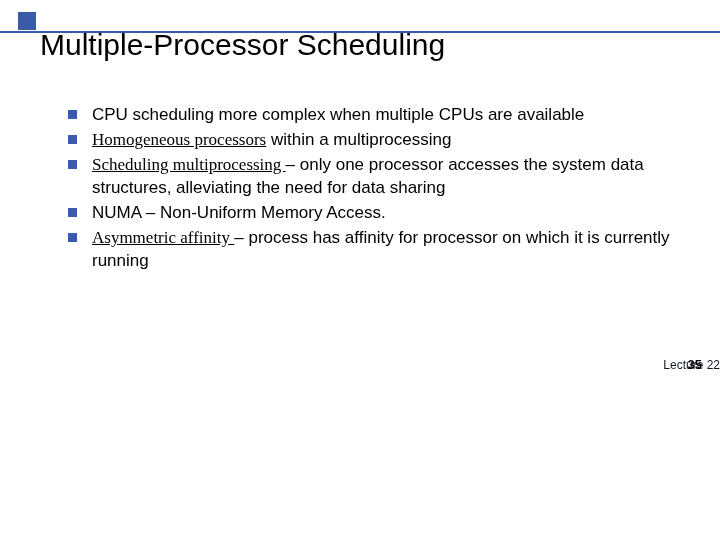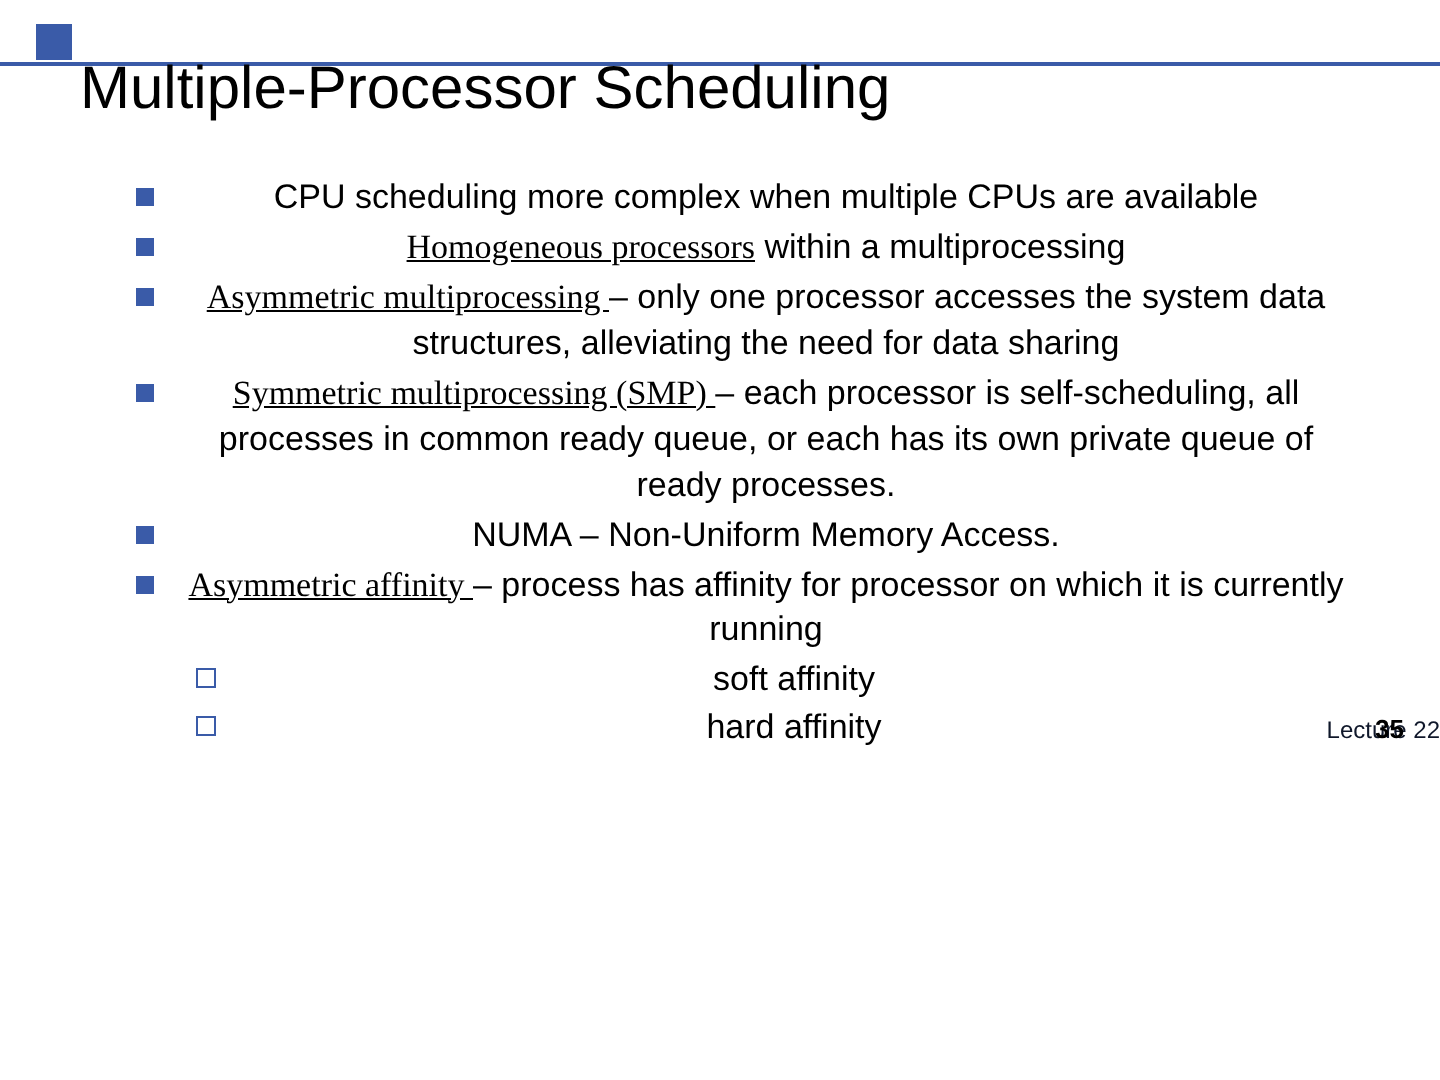--- a/index.html
+++ b/index.html
@@ -1,21 +1,21 @@
 <!DOCTYPE html>
 <html><head>
 <meta charset="utf-8">
 <style>
   * { margin: 0; padding: 0; box-sizing: border-box; }
   html, body { width: 720px; height: 540px; background: #fff; font-family: Arial, Helvetica, sans-serif; color: #000; }
   .slide { position: relative; width: 720px; height: 386px; }
   .accent-box { position: absolute; top: 12px; left: 18px; width: 18px; height: 18px; background: #3a5ba8; }
   .accent-line { position: absolute; top: 31px; left: 0; width: 720px; height: 2px; background: #3a5ba8; }
   .title { position: absolute; top: 28px; left: 40px; font-size: 30px; font-weight: 400; letter-spacing: 0px; }
-  .content { position: absolute; top: 88px; left: 64px; width: 610px; font-size: 17px; line-height: 1.35; text-align: center; }
+  .content { position: absolute; top: 104px; left: 64px; width: 610px; font-size: 17px; line-height: 1.35; }
   ul.top { list-style: none; }
   ul.top > li { position: relative; padding-left: 28px; margin-bottom: 2px; }
   ul.top > li::before { content: ""; position: absolute; left: 4px; top: 6px; width: 9px; height: 9px; background: #3a5ba8; }
   ul.sub { list-style: none; margin-top: 2px; }
   ul.sub > li { position: relative; padding-left: 28px; margin-bottom: 1px; }
   ul.sub > li::before { content: ""; position: absolute; left: 6px; top: 5px; width: 8px; height: 8px; border: 1.5px solid #3a5ba8; background: #fff; }
   .u { text-decoration: underline; font-family: Liberation Serif, serif; }
   .footer-center { position: absolute; bottom: 14px; left: 0; width: 720px; text-align: right; font-size: 12px; color: #0f172a; }
   .footer-right { position: absolute; bottom: 14px; right: 18px; font-size: 13px; font-weight: bold; }
 </style>
@@ -24,27 +24,22 @@
 
 <div class="slide">
   <div class="accent-box"></div>
   <div class="accent-line"></div>
   <div class="title">Multiple-Processor Scheduling</div>
 
   <div class="content">
     <ul class="top">
       <li><span>CPU scheduling more complex when multiple CPUs are available</span></li>
       <li><span class="u">Homogeneous processors</span><span> within a multiprocessing</span></li>
-      <li><span class="u">Asymmetric multiprocessing </span><span>– only one processor accesses the system data structures, alleviating the need for data sharing</span></li>
-      <li><span class="u">Symmetric multiprocessing  (SMP) </span><span>– each processor is self-scheduling, all processes in common ready queue, or each has its own private queue of ready processes.</span></li>
+      <li><span class="u">Scheduling multiprocessing </span><span>– only one processor accesses the system data structures, alleviating the need for data sharing</span></li>
       <li><span>NUMA – Non-Uniform Memory Access.</span></li>
       <li><span class="u">Asymmetric affinity </span><span>– process has affinity for processor on which it is currently running</span>
-        <ul class="sub">
-          <li><span>soft affinity</span></li>
-          <li><span>hard affinity</span></li>
-        </ul>
       </li>
     </ul>
   </div>
 
   <div class="footer-center">Lecture 22</div>
   <div class="footer-right">35</div>
 </div>
 
 </body></html>

